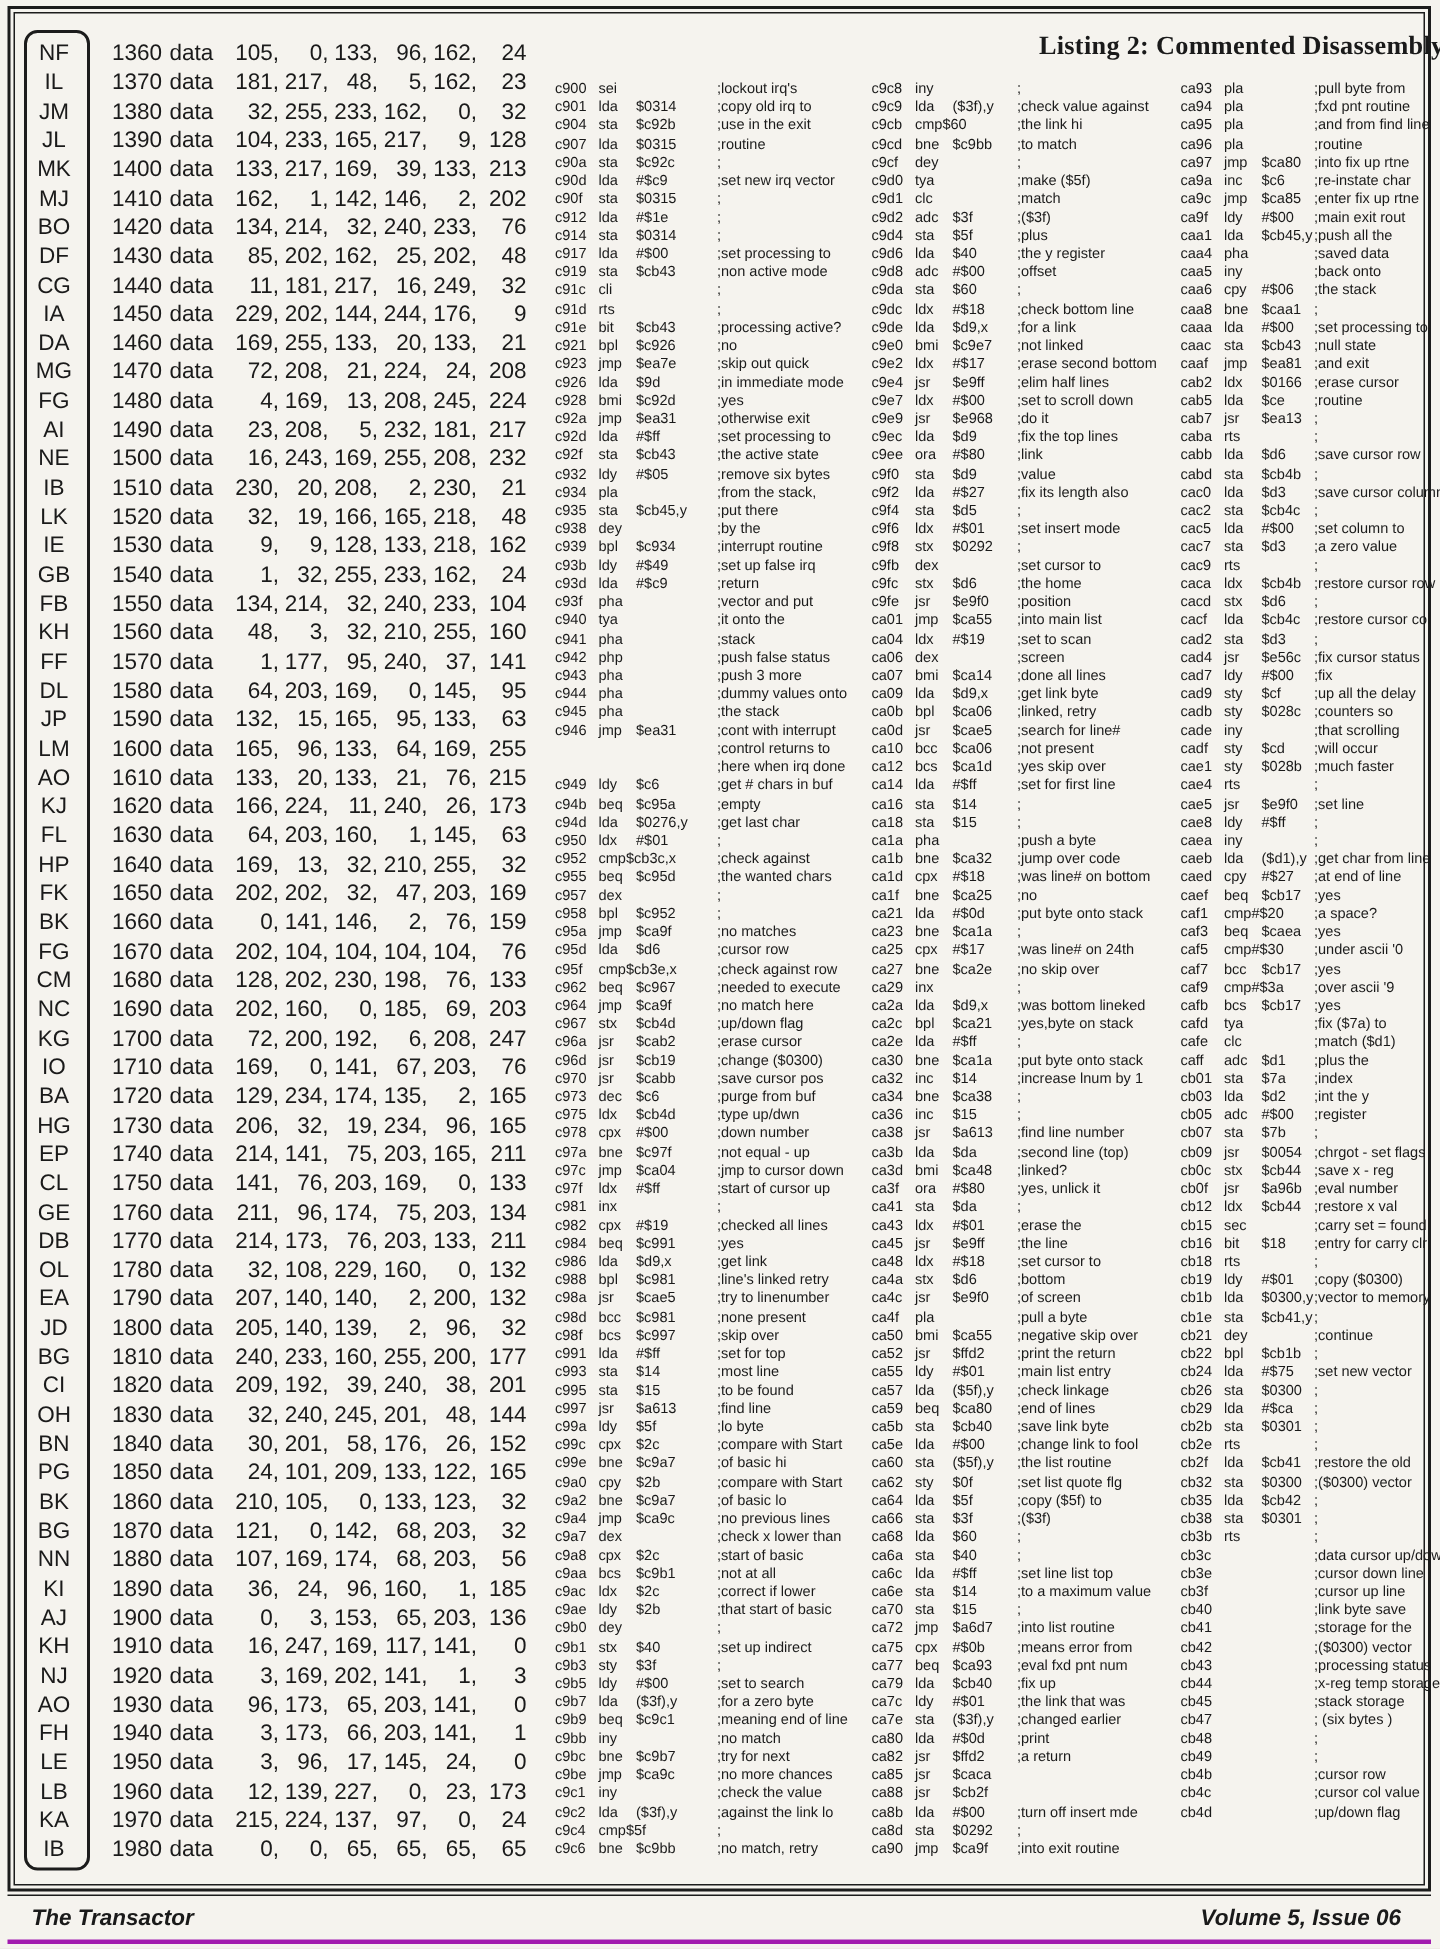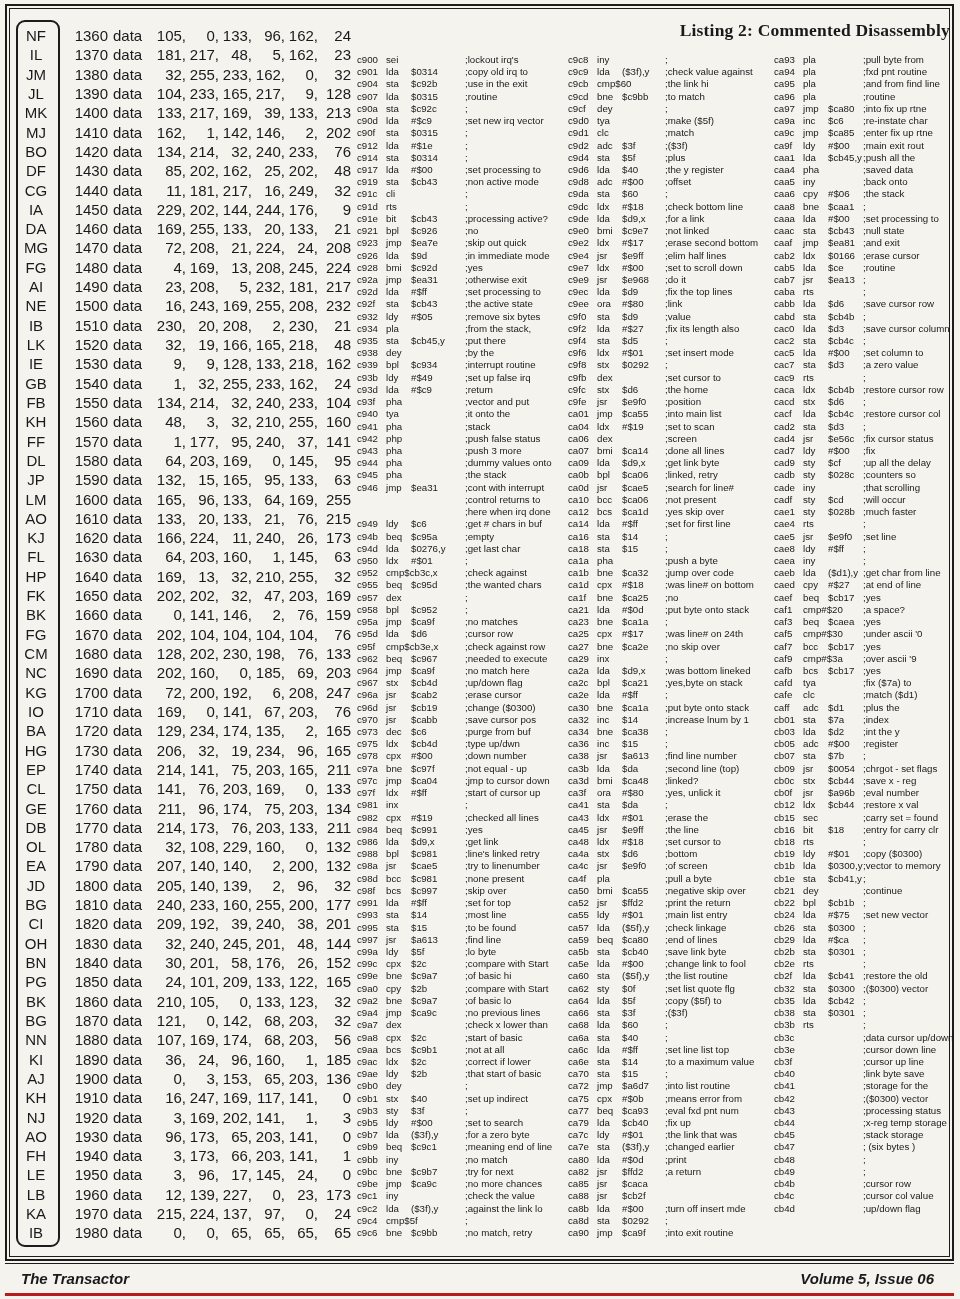--- a/index.html
+++ b/index.html
@@ -18,35 +18,35 @@
   .bln{width:46px;flex:none;text-align:right;margin-left:6px;}
   .bkw{width:40px;flex:none;text-align:left;margin-left:5px;}
   .bnum{width:33px;flex:none;text-align:right;}
 
   
   .disasm{position:relative;flex:1;padding:8px 4px 0 6px;}
   .title{margin:0 6px 13px 120px;text-align:right;font-family:"Liberation Serif",serif;
          font-size:17.5px;font-weight:bold;letter-spacing:.2px;}
   .cols{display:flex;}
   .dcol{flex:none;}
-  .dcol:nth-child(1){width:211px;}
+  .dcol:nth-child(1){width:211px;margin-left:13px;}
   .dcol:nth-child(2){width:206px;}
   .dcol:nth-child(3){width:182px;}
   .drow{display:flex;height:12.22px;line-height:12.3px;font-size:9.7px;white-space:nowrap;}
   .dcode{display:flex;flex:none;}
   .dcol:nth-child(1) .dcode{width:108px;}
   .dcol:nth-child(2) .dcode{width:97px;}
   .dcol:nth-child(3) .dcode{width:89px;}
   .daddr{width:29px;flex:none;}
   .dm{min-width:25px;}
   .dcmt{flex:1;overflow:hidden;}
 
   
   .footer{position:absolute;left:5px;right:6px;bottom:3px;height:29px;
-          border-top:1.5px solid #1c1c1c;border-bottom:3px solid #b91c1c;
+          border-top:1.5px solid #1c1c1c;border-bottom:3px solid #a21caf;
           display:flex;align-items:center;font-size:15px;font-weight:bold;}
   .f-left{margin-left:16px;font-style:italic;}
   .f-center{position:absolute;left:0;right:0;text-align:center;}
   .f-right{margin-left:auto;margin-right:20px;font-style:italic;}
 </style>
 </head>
 <body>
 
 <div class="page" style="background: rgb(245, 243, 238); color: rgb(26, 26, 26);">
   <div class="frame">

